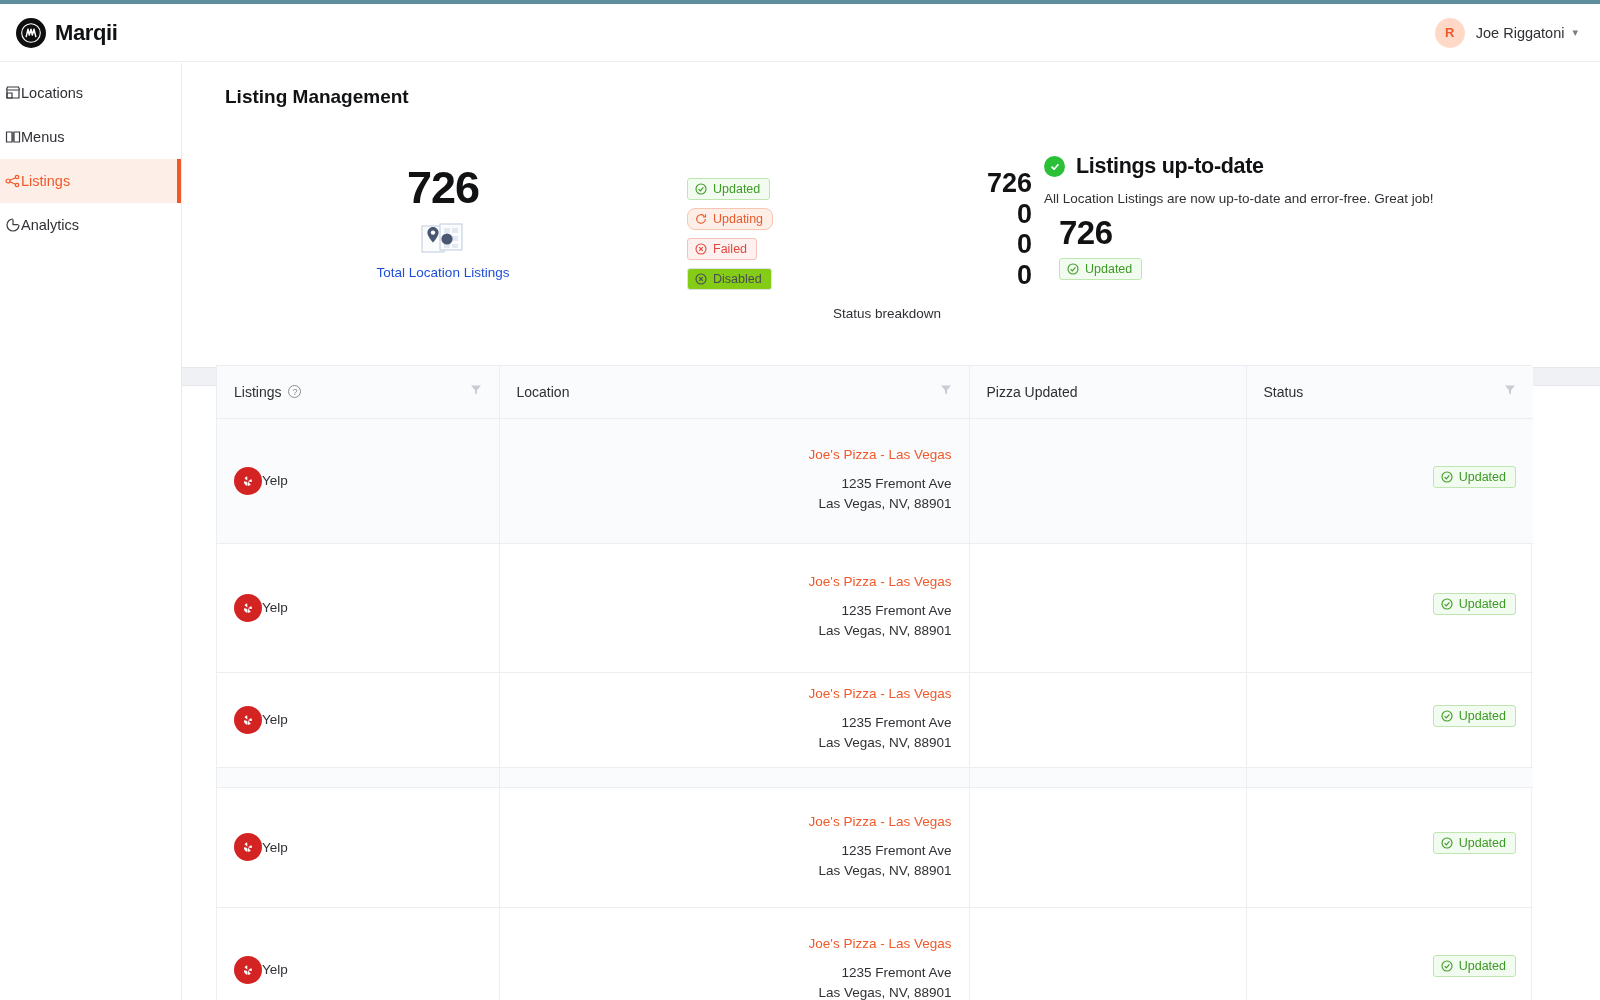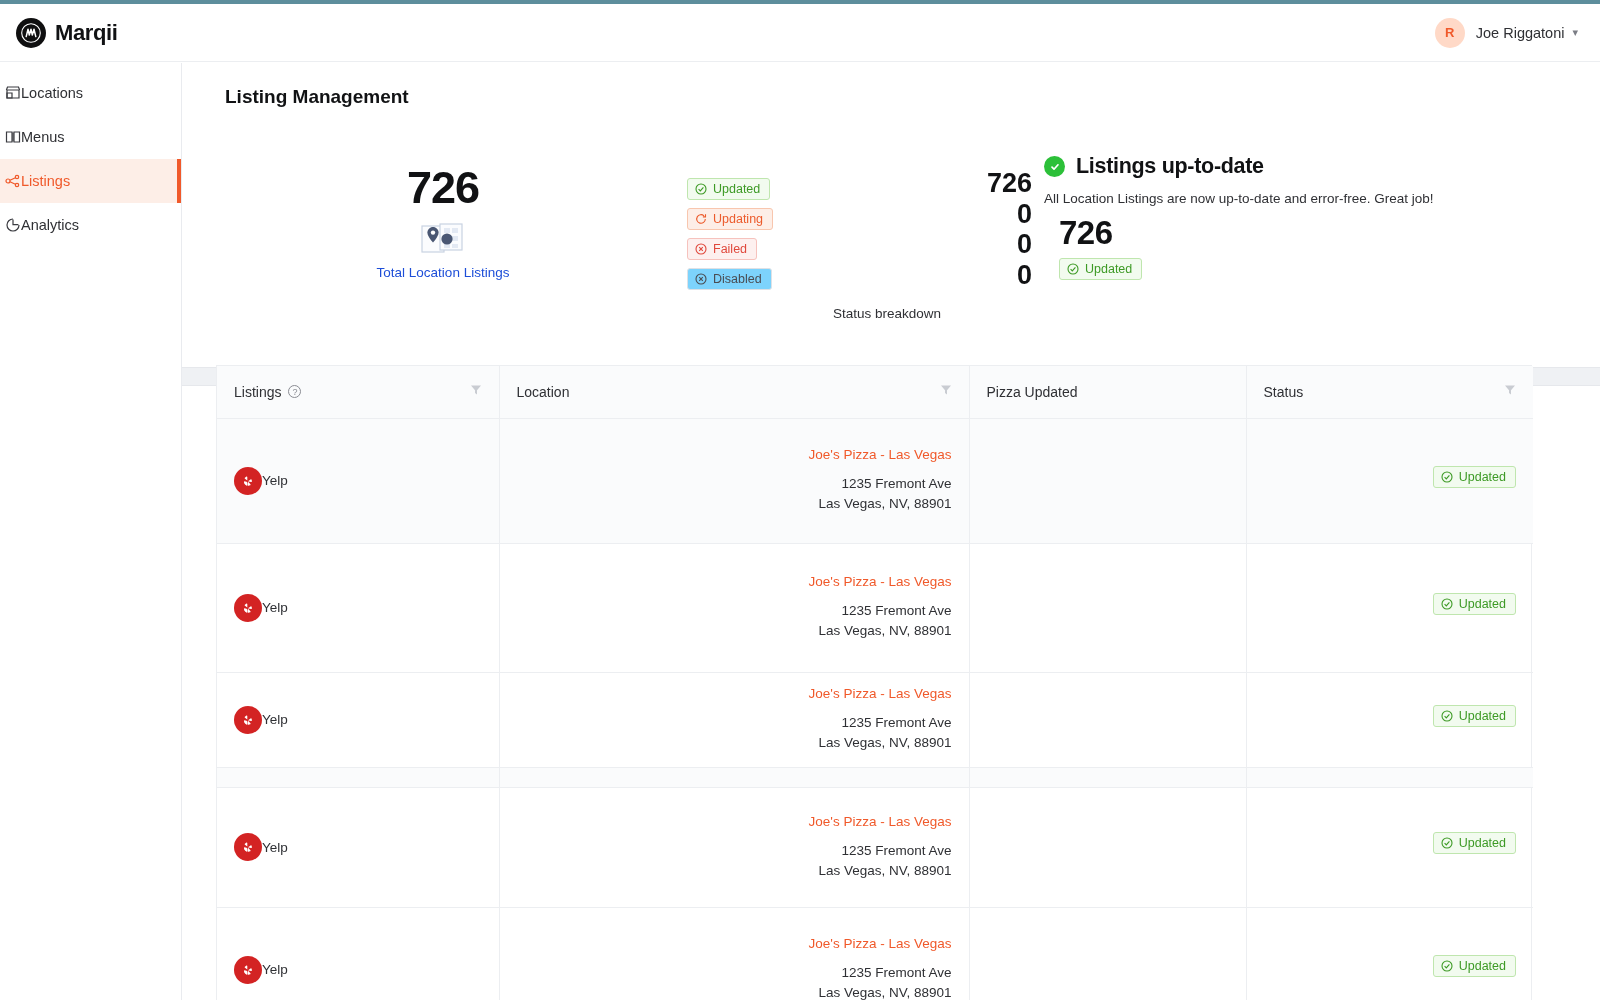--- a/index.html
+++ b/index.html
@@ -87,23 +87,23 @@
 
   .badges { position: absolute; left: 505px; top: 70px; }
   .badge {
     display: inline-flex; align-items: center; gap: 6px;
     border: 1px solid; border-radius: 3px;
     font-size: 12.5px; padding: 3px 9px 3px 7px;
     margin-bottom: 8px; white-space: nowrap;
   }
   .badge .b-ico { font-size: 11.5px; line-height: 1; display:flex; }
   .badge.updated  { background: #f2fbef; border-color: #bfe6ae; color: #3d9a25; }
-  .badge.updating { background: #fdeee7; border-color: #f8c6ae; color: #ec5b2c; }
+  .badge.updating { background: #fdeee7; border-color: #f8c6ae; color: #ec5b2c; border-radius: 8px; }
   .badge.failed   { background: #fdf0ef; border-color: #f6c2bd; color: #e0483c; }
-  .badge.disabled { background: #7dd3fc; border-color: #dfe1e5; color: #4a4c52; }
+  .badge.disabled { background: #84cc16; border-color: #dfe1e5; color: #4a4c52; }
 
   .counts { position: absolute; left: 700px; top: 60px; width: 150px; text-align: right; }
   .counts .c {
     font-size: 27px; font-weight: bold; color: #111214; line-height: 30.6px;
   }
   .status-caption {
     position: absolute; left: 505px; top: 198px; width: 400px; text-align: center;
     font-size: 13.5px; color: #2f3034;
   }
 

